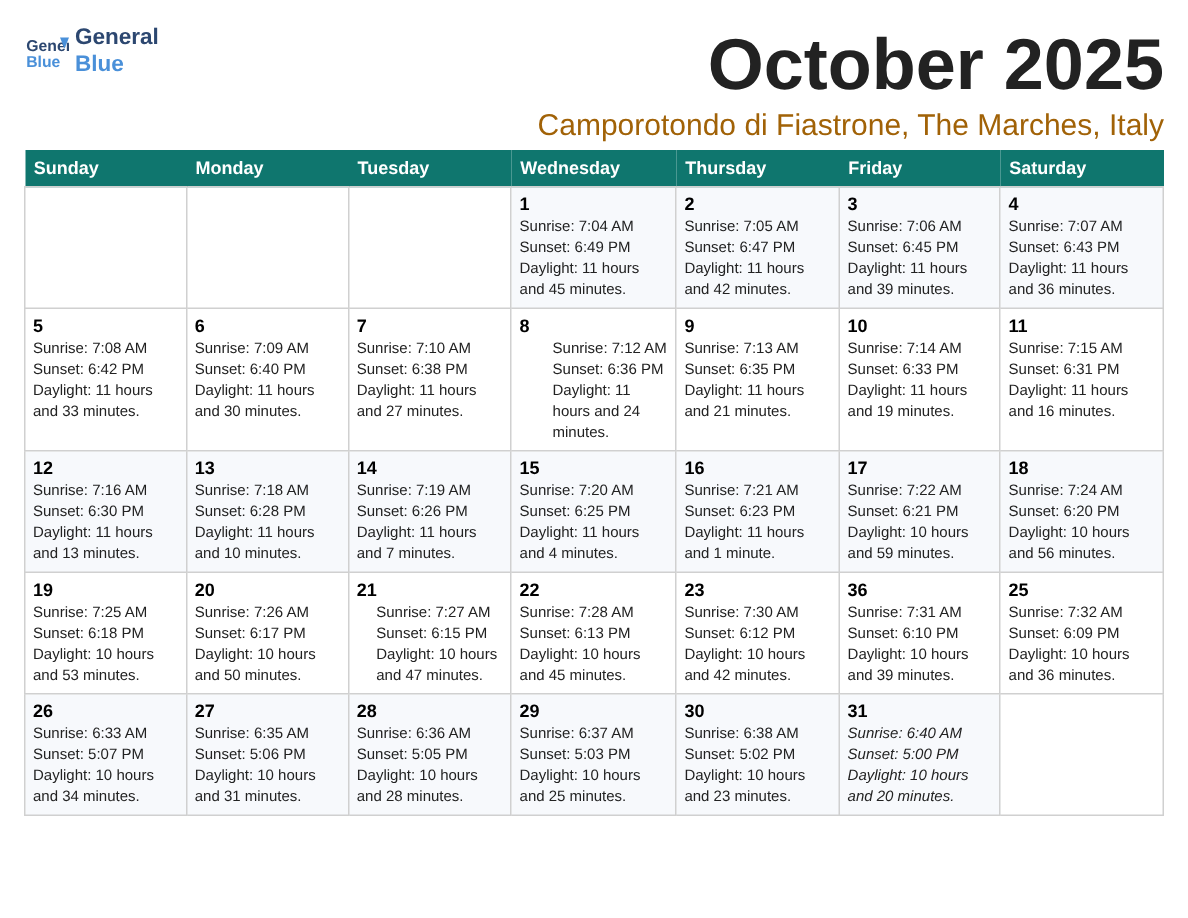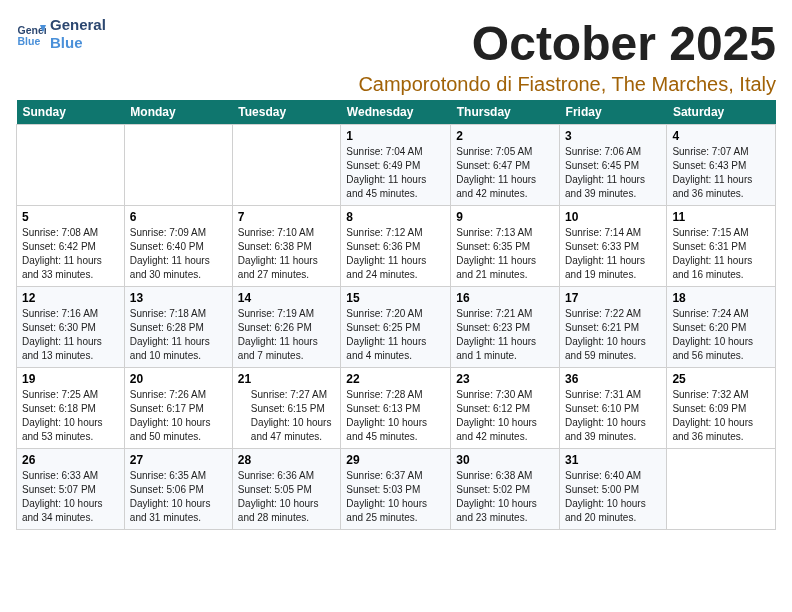--- a/index.html
+++ b/index.html
@@ -156,21 +156,21 @@
 Daylight: 11 hours and 30 minutes.</div>
         </td>
         <td>
           <span class="day-num">7</span>
           <div class="day-info" style="white-space: pre-line;">Sunrise: 7:10 AM
 Sunset: 6:38 PM
 Daylight: 11 hours and 27 minutes.</div>
         </td>
         <td>
           <span class="day-num">8</span>
-          <div class="day-info" style="white-space: pre-line;">Sunrise: 7:12 AM
+          <div class="day-info" style="white-space: pre-line; margin-left: 22px;">Sunrise: 7:12 AM
 Sunset: 6:36 PM
 Daylight: 11 hours and 24 minutes.</div>
         </td>
         <td>
           <span class="day-num">9</span>
           <div class="day-info" style="white-space: pre-line;">Sunrise: 7:13 AM
 Sunset: 6:35 PM
 Daylight: 11 hours and 21 minutes.</div>
         </td>
         <td>
@@ -300,20 +300,20 @@
 Daylight: 10 hours and 25 minutes.</div>
         </td>
         <td>
           <span class="day-num">30</span>
           <div class="day-info" style="white-space: pre-line;">Sunrise: 6:38 AM
 Sunset: 5:02 PM
 Daylight: 10 hours and 23 minutes.</div>
         </td>
         <td>
           <span class="day-num">31</span>
-          <div class="day-info" style="white-space: pre-line;">Sunrise: 6:40 AM
+          <div class="day-info" style="white-space: pre-line; font-style: italic;">Sunrise: 6:40 AM
 Sunset: 5:00 PM
 Daylight: 10 hours and 20 minutes.</div>
         </td>
         <td class="empty-cell"></td>
       </tr>
     </tbody>
 </table>
 
 </body></html>

